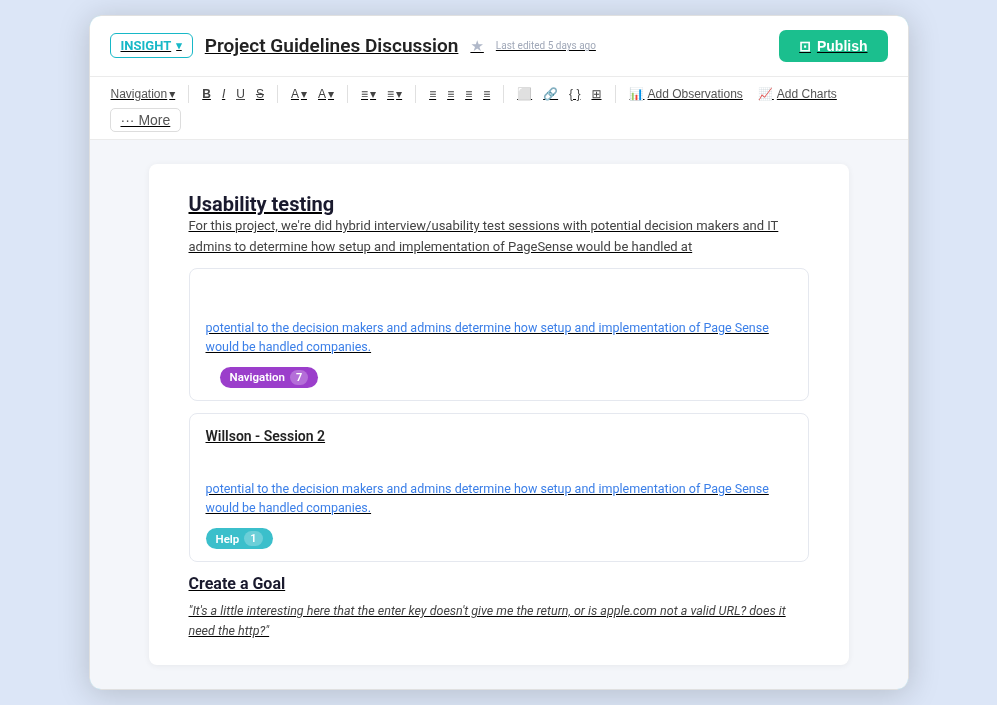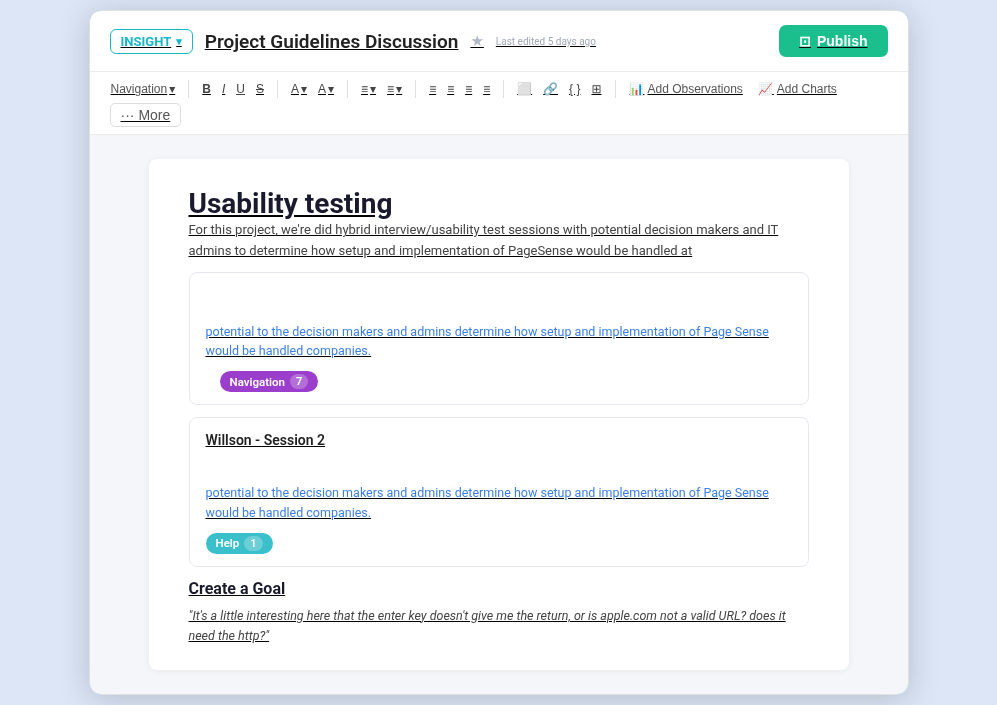--- a/index.html
+++ b/index.html
@@ -141,21 +141,21 @@
     }
     .doc-area {
       background: #fff;
       border-radius: 8px;
       padding: 28px 40px 24px 40px;
       box-shadow: 0 1px 6px rgba(0,0,0,0.06);
       max-width: 700px;
       margin: 0 auto;
     }
     .doc-title {
-      font-size: 28px;
+      font-size: 20px;
       font-weight: 700;
       color: #1a1a2e;
     }
     .doc-para {
       font-size: 13px;
       color: #444;
       line-height: 1.6;
       margin-bottom: 10px;
     }
     

